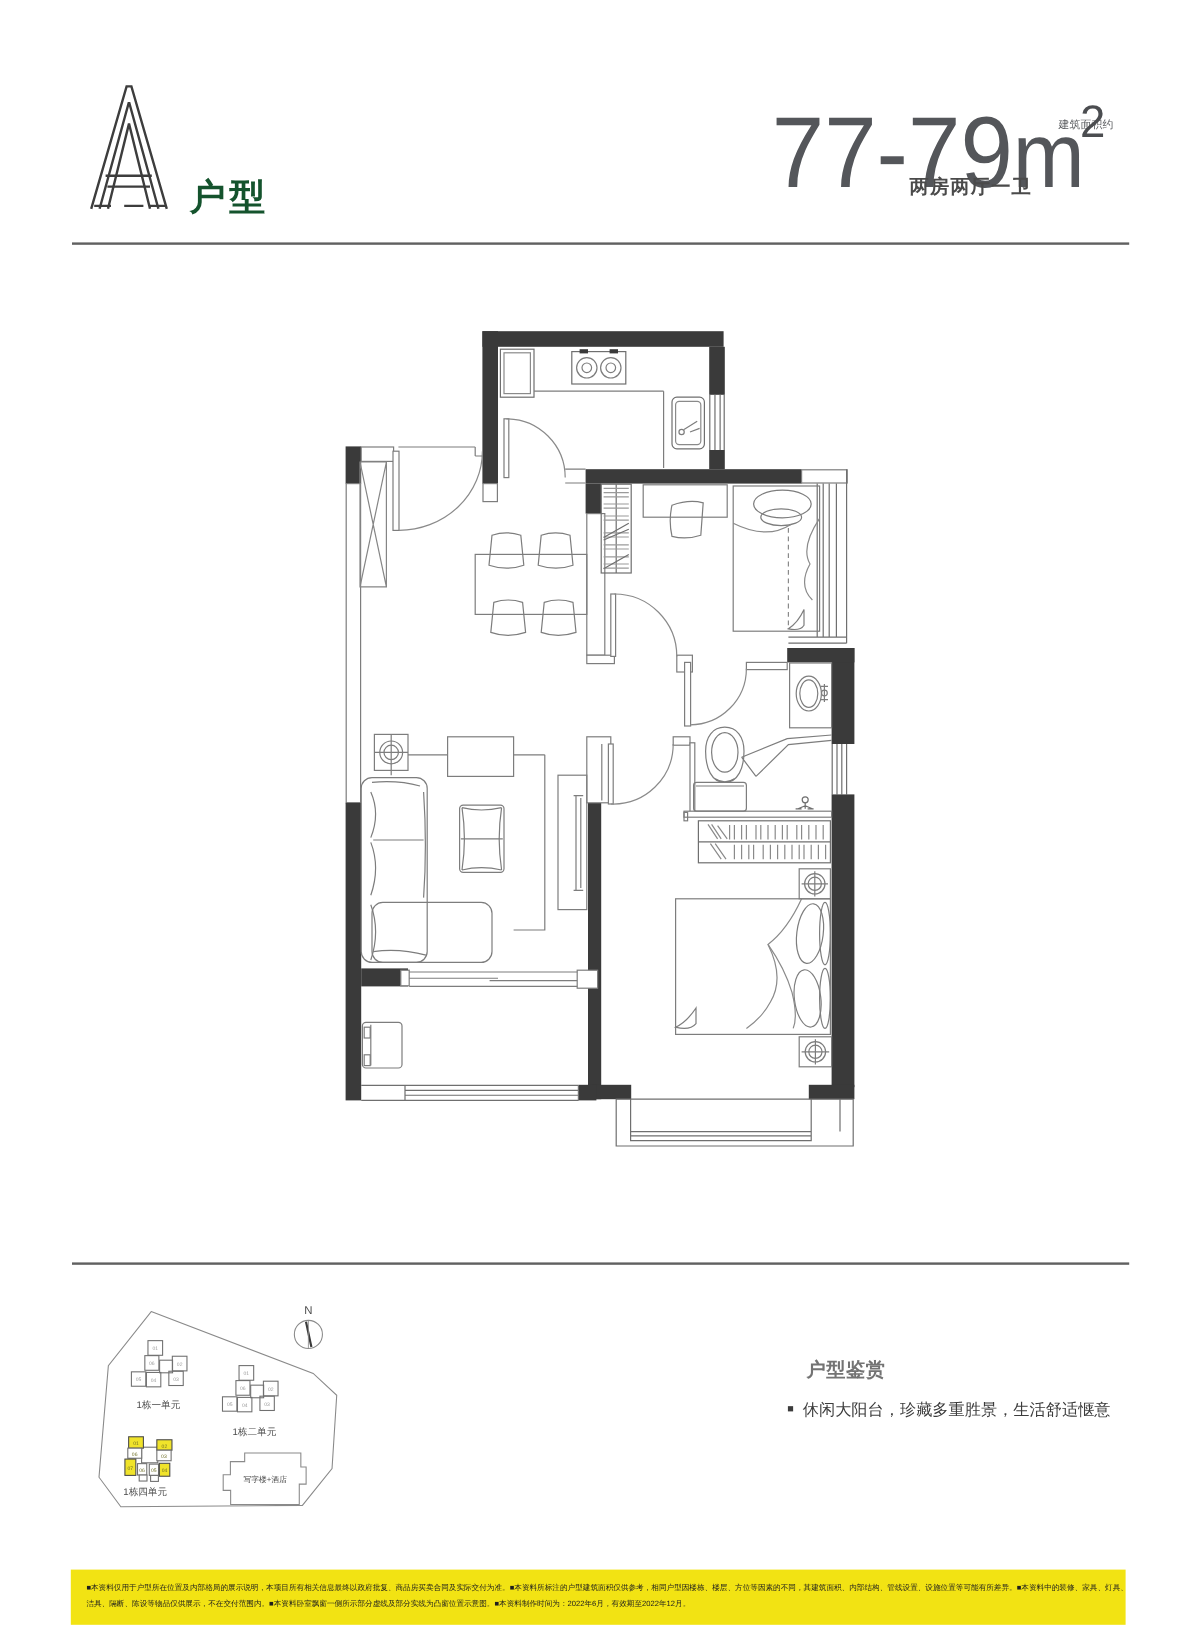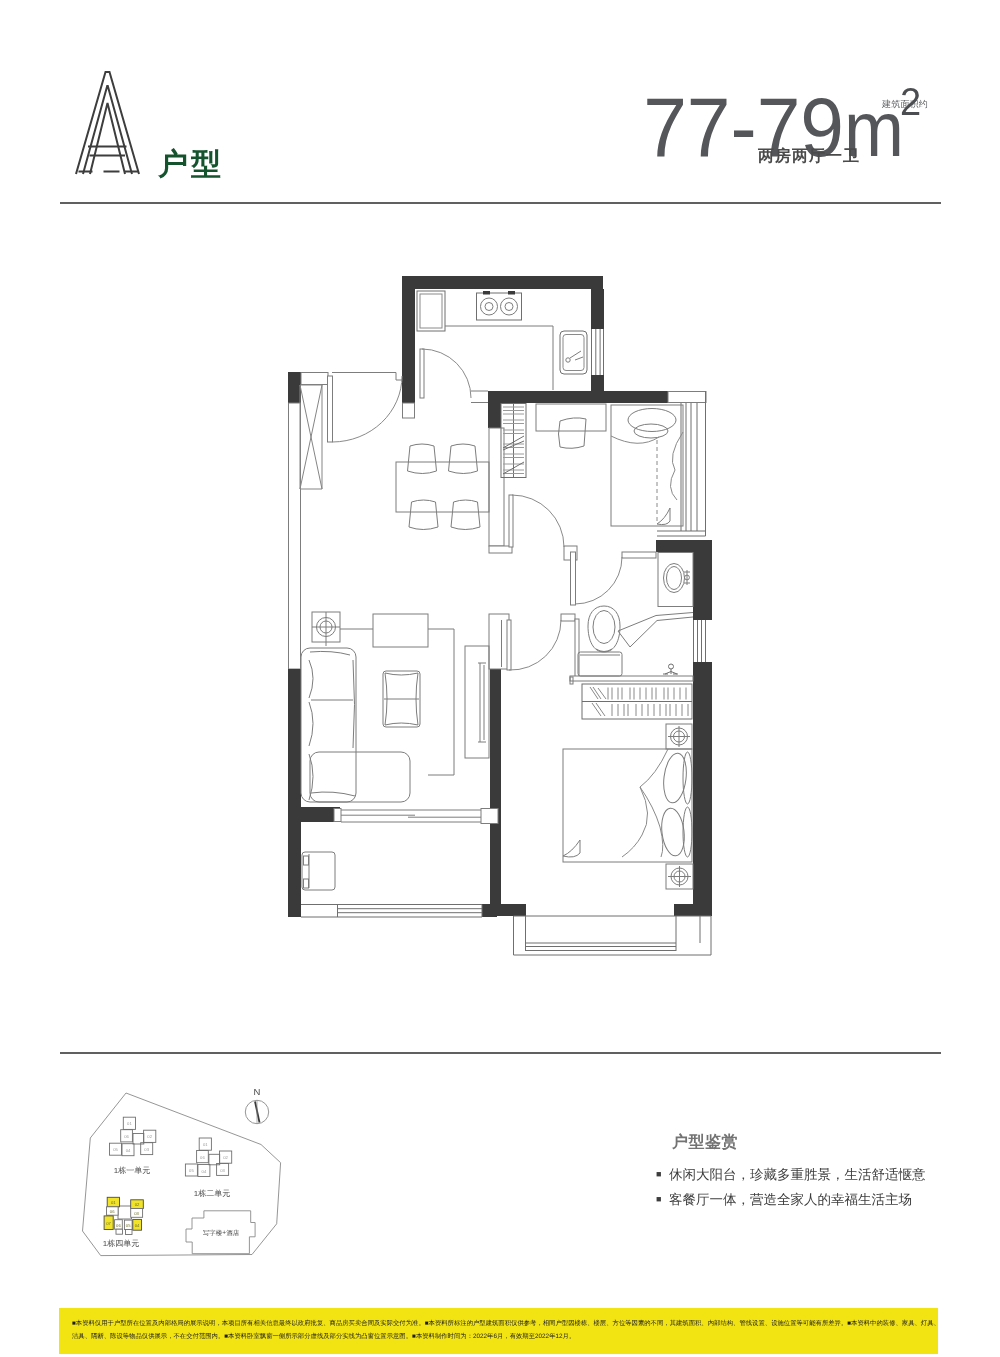--- a/index.html
+++ b/index.html
@@ -374,21 +374,20 @@
       <text x="221" y="1235" text-anchor="middle" font-size="6.5" fill="#4a4a4a" stroke="none" font-family="Liberation Sans">写字楼+酒店</text>
     </g>
   </g>
 </svg>
 
 <div class="abs" style="left:60px;top:1052px;width:881px;height:1.6px;background:#606060;"></div>
 
 <div class="abs" style="left:672px;top:1132px;font-size:16px;font-weight:bold;color:#737373;letter-spacing:0.5px;">户型鉴赏</div>
 <div class="abs" style="left:656px;top:1162px;font-size:13.5px;color:#3c3c3c;line-height:24px;">
   <div><span style="font-size:9px;vertical-align:2px;">■</span>&nbsp;&nbsp;休闲大阳台，珍藏多重胜景，生活舒适惬意</div>
-  <div><span style="font-size:9px;vertical-align:2px;">■</span>&nbsp;&nbsp;客餐厅一体，营造全家人的幸福生活主场</div>
 </div>
 
 <div class="abs" style="left:59px;top:1308px;width:879px;height:46px;background:#f2e313;"></div>
 <div class="abs" style="left:72px;top:1318px;width:860px;font-size:6.35px;color:#1e1e1e;line-height:12.5px;text-rendering:geometricPrecision;">
   <div style="white-space:nowrap;">■本资料仅用于户型所在位置及内部格局的展示说明，本项目所有相关信息最终以政府批复、商品房买卖合同及实际交付为准。■本资料所标注的户型建筑面积仅供参考，相同户型因楼栋、楼层、方位等因素的不同，其建筑面积、内部结构、管线设置、设施位置等可能有所差异。■本资料中的装修、家具、灯具、</div>
   <div style="white-space:nowrap;">洁具、隔断、陈设等物品仅供展示，不在交付范围内。■本资料卧室飘窗一侧所示部分虚线及部分实线为凸窗位置示意图。■本资料制作时间为：2022年6月，有效期至2022年12月。</div>
 </div>
 
 </div>
 

